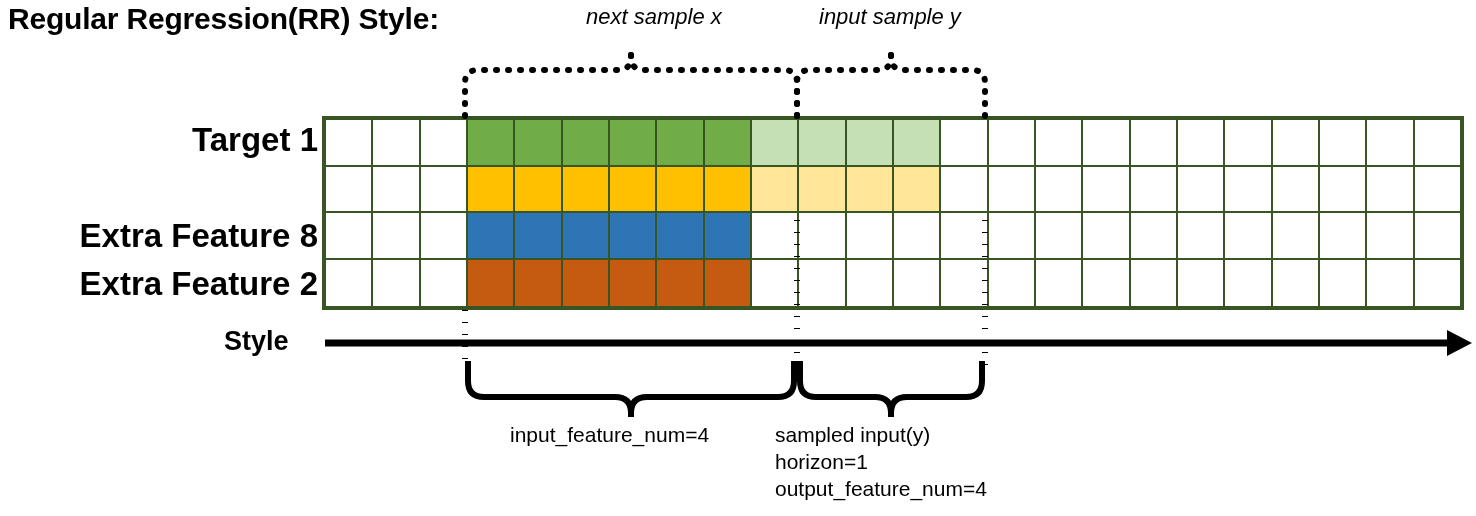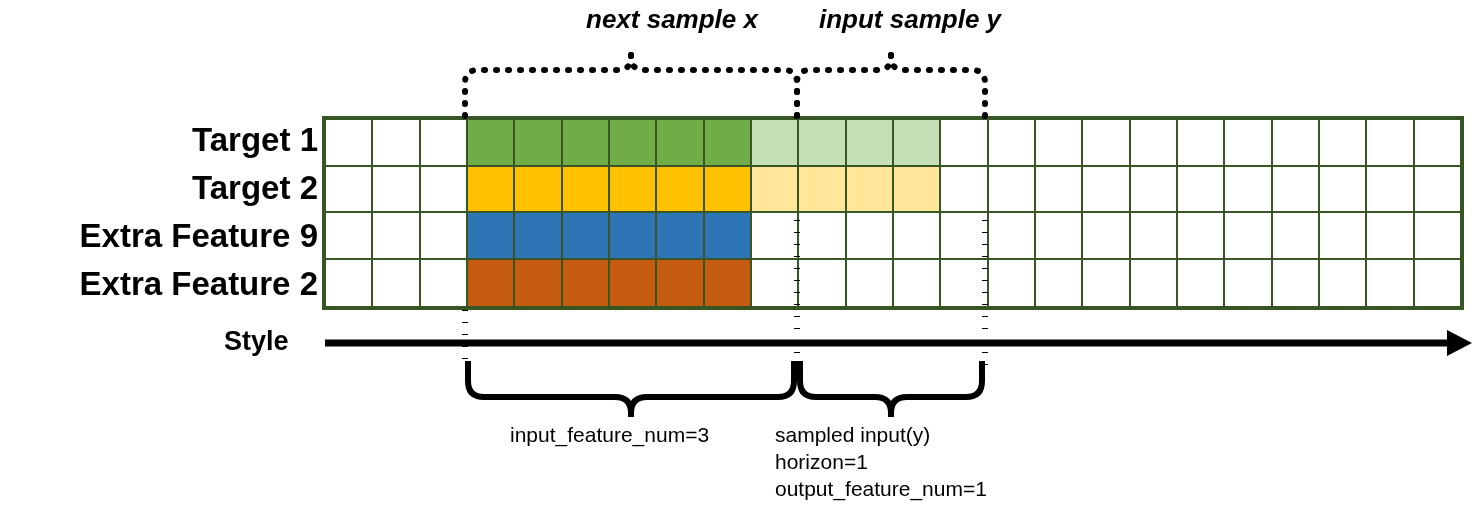--- a/index.html
+++ b/index.html
@@ -76,23 +76,23 @@
     left: 0;
     top: 0;
     width: 1476px;
     height: 516px;
     pointer-events: none;
   }
 
   
   .top-caption {
     position: absolute;
-    font-size: 26px;
+    font-size: 22px;
     font-style: italic;
-    font-weight: 700;
+    font-weight: 400;
     white-space: nowrap;
   }
 
   
   #time-label {
     position: absolute;
     left: 224px;
     top: 326px;
     font-size: 27px;
     font-weight: 700;
@@ -108,24 +108,24 @@
     line-height: 27px;
     white-space: nowrap;
   }
   .bottom-caption div { white-space: nowrap; }
 </style>
 </head>
 <body>
 
 <div id="stage">
 
+  <div id="title">Regular Regression(RR) Style:</div>
 
   <div class="row-label" style="top:116px;">Target 1</div>
-  <div class="row-label" style="top:164px;">Target 2</div>
-  <div class="row-label" style="top:212px;">Extra Feature 9</div>
+  <div class="row-label" style="top:212px;">Extra Feature 8</div>
   <div class="row-label" style="top:260px;">Extra Feature 2</div>
 
   <div id="grid">
       <div class="grid-row">
         <div class="grid-cell" style="background: rgb(255, 255, 255);"></div>
         <div class="grid-cell" style="background: rgb(255, 255, 255);"></div>
         <div class="grid-cell" style="background: rgb(255, 255, 255);"></div>
         <div class="grid-cell" style="background: rgb(112, 173, 71);"></div>
         <div class="grid-cell" style="background: rgb(112, 173, 71);"></div>
         <div class="grid-cell" style="background: rgb(112, 173, 71);"></div>
@@ -227,26 +227,26 @@
         <div class="grid-cell" style="background: rgb(255, 255, 255);"></div>
       </div>
     </div>
 
   <div class="top-caption" style="left:586px; top:4px;">next sample x</div>
   <div class="top-caption" style="left:819px; top:4px;">input sample y</div>
 
   <div id="time-label">Style</div>
 
   <div class="bottom-caption" style="left:510px;">
-    <div>input_feature_num=3</div>
+    <div>input_feature_num=4</div>
   </div>
   <div class="bottom-caption" style="left:775px;">
     <div>sampled input(y)</div>
     <div>horizon=1</div>
-    <div>output_feature_num=1</div>
+    <div>output_feature_num=4</div>
   </div>
 
   <svg id="overlay" viewBox="0 0 1476 516">
 
     <g fill="none" stroke="#000000" stroke-width="6" stroke-linecap="round" stroke-dasharray="1 11">
       <path d="M 465,116 L 465,83 Q 465,70 478,70 L 618,70 Q 631,70 631,57 L 631,48"></path>
       <path d="M 797,116 L 797,83 Q 797,70 784,70 L 644,70 Q 631,70 631,57 L 631,48"></path>
     </g>
 
     <g fill="none" stroke="#000000" stroke-width="6" stroke-linecap="round" stroke-dasharray="1 11">

